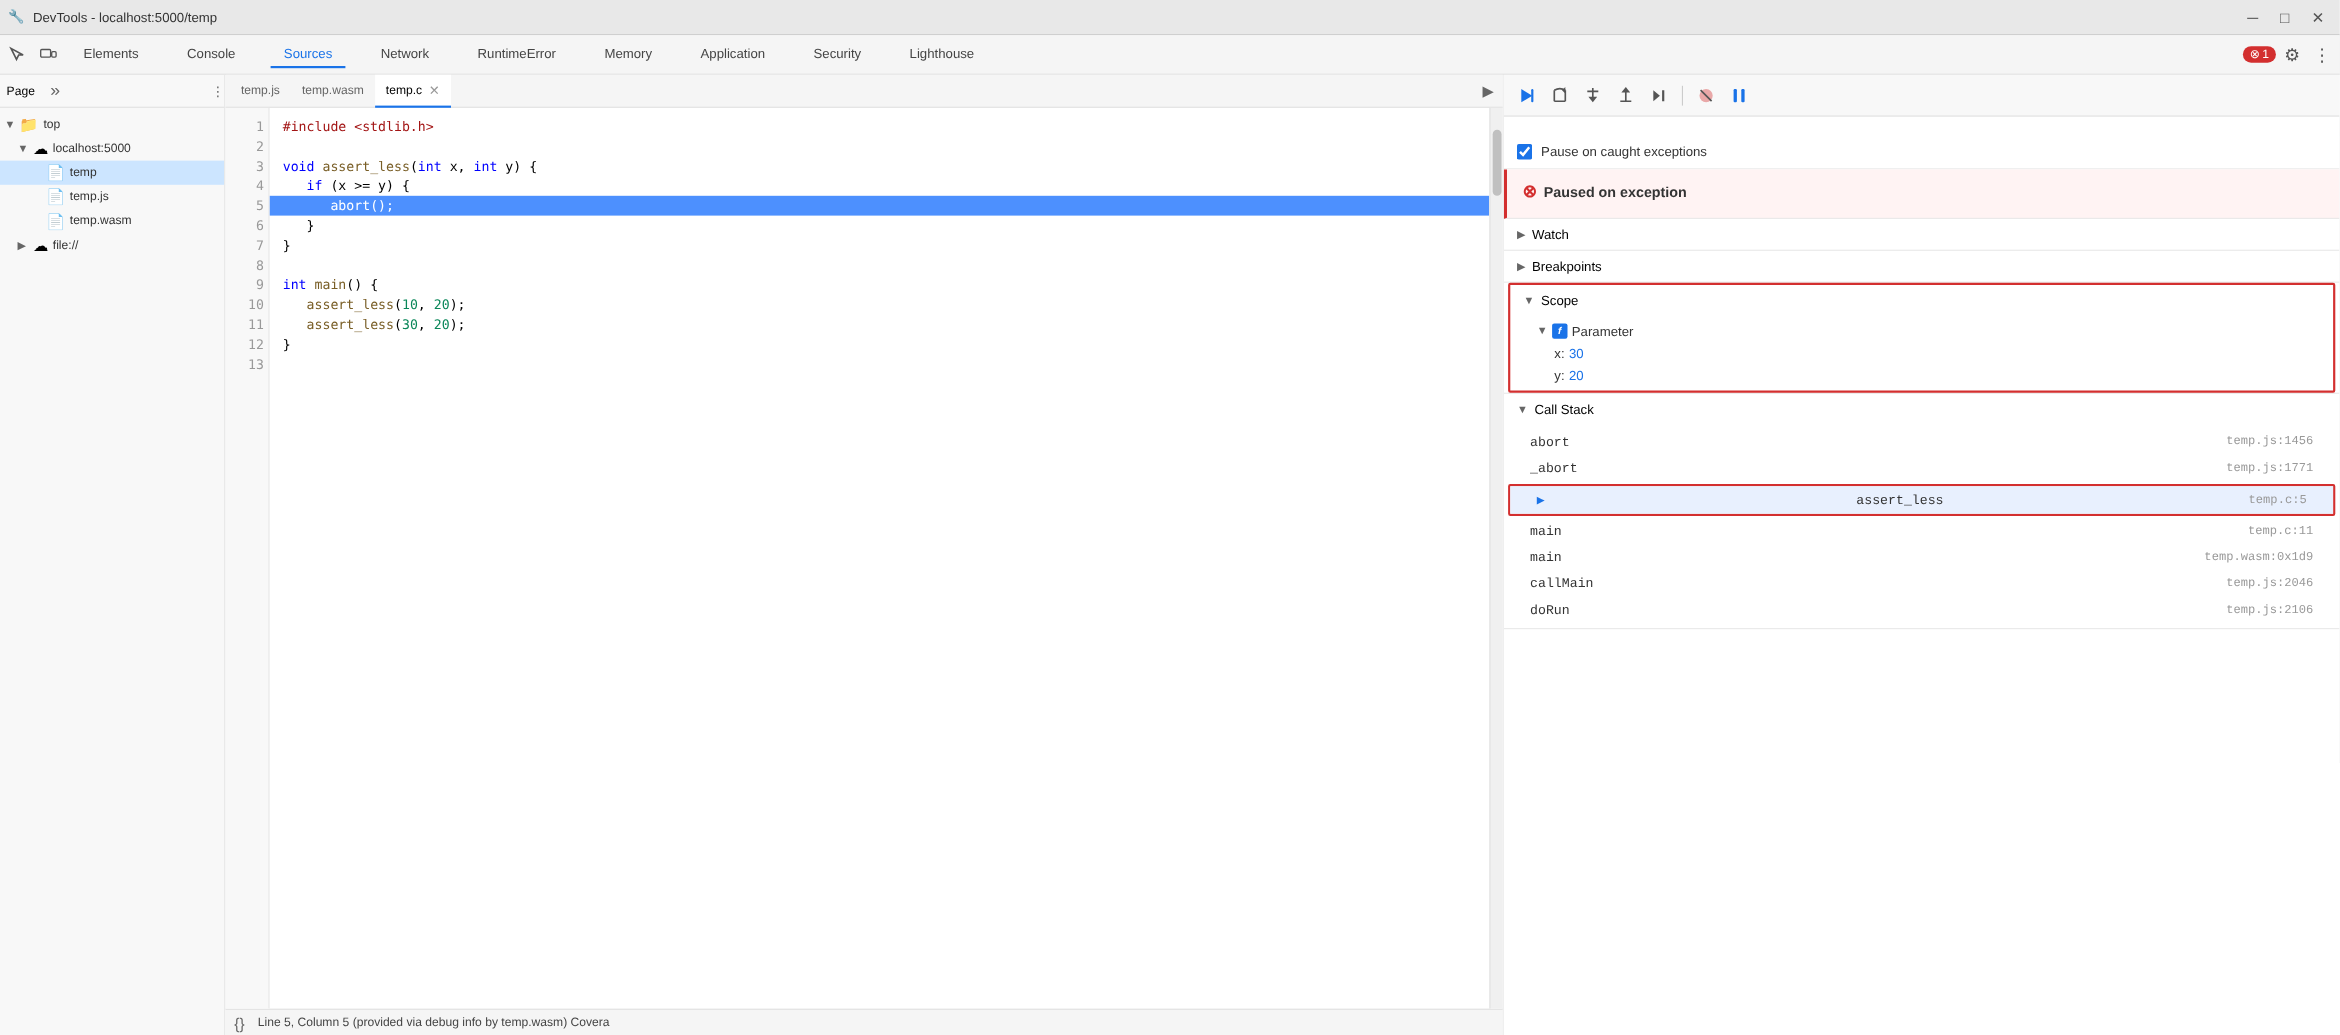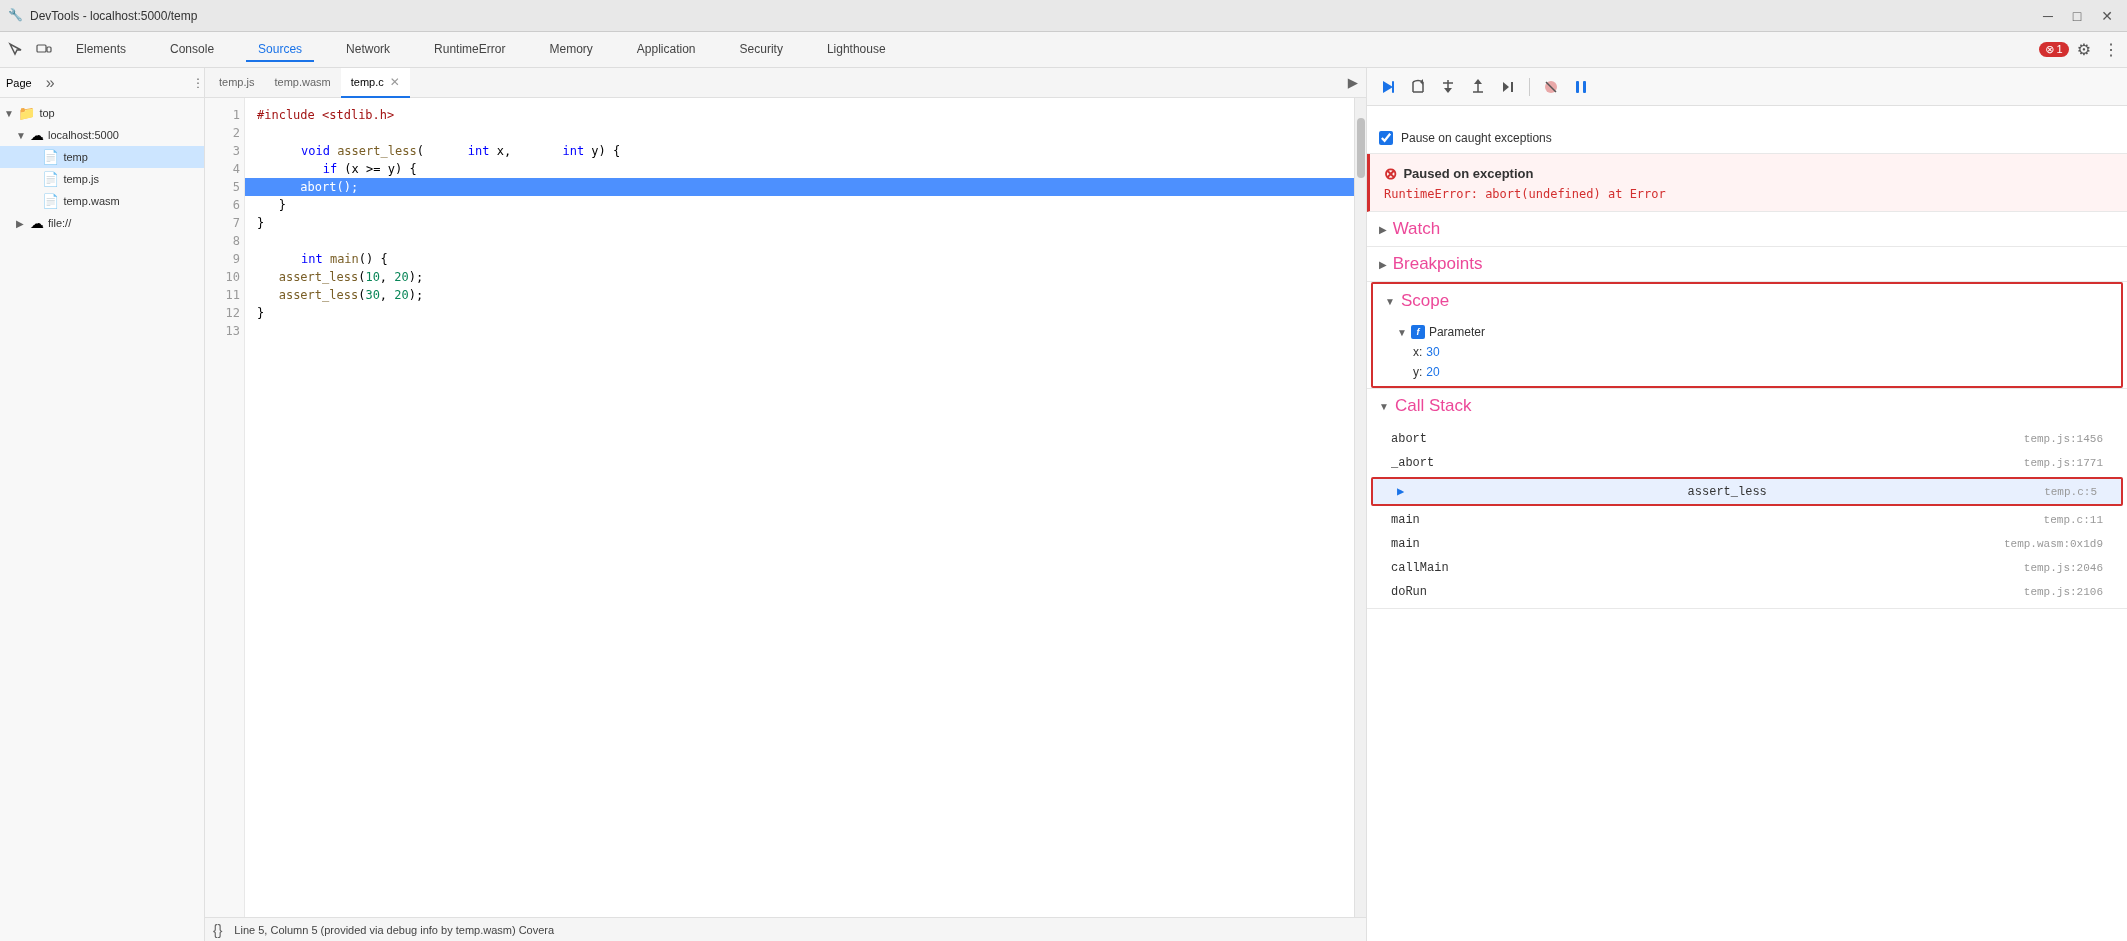--- a/index.html
+++ b/index.html
@@ -88,21 +88,21 @@
       color: #999; font-size: 12px; font-family: 'Consolas', monospace;
       line-height: 18px; user-select: none;
       overflow: hidden;
     }
     .code-content {
       flex: 1; overflow: auto; padding: 8px 0;
       font-family: 'Consolas', monospace; font-size: 12px; line-height: 18px;
     }
     .code-line { padding: 0 12px; white-space: pre; min-height: 18px; }
     .code-line.highlighted { background: #4d90fe; color: white; }
-    .kw { color: #0000ff; margin-left: 44px; }
+    .kw { color: #0000ff; }
     .fn { color: #795e26; }
     .num { color: #098658; }
     .inc { color: #a31515; }
 
     .code-scrollbar-v {
       width: 12px; background: #f0f0f0; border-left: 1px solid #e0e0e0;
       display: flex; flex-direction: column; align-items: center;
     }
 
     .code-footer {
@@ -149,21 +149,21 @@
     .error-icon { color: #d32f2f; font-size: 16px; }
 
     
     .debug-section { border-bottom: 1px solid #e8e8e8; }
     .debug-section-header {
       display: flex; align-items: center; padding: 7px 12px;
       cursor: pointer; font-size: 12px; color: #333; font-weight: 500;
       user-select: none;
     }
     .section-arrow { margin-right: 6px; font-size: 10px; color: #666; }
-    .section-title { font-size: 17px; color: #ec4899; }
+    .section-title { font-size: 12px; color: #000000; }
 
     
     .scope-content { padding: 4px 0; }
     .scope-item { display: flex; align-items: center; padding: 3px 24px; font-size: 12px; }
     .scope-arrow { font-size: 10px; color: #666; margin-right: 4px; }
     .scope-key { color: #333; }
     .scope-val { color: #1a73e8; margin-left: 4px; }
     .scope-icon { width: 14px; height: 14px; background: #1a73e8; color: white; font-size: 9px; display: inline-flex; align-items: center; justify-content: center; border-radius: 2px; margin-right: 4px; font-style: italic; font-weight: bold; }
 
     
@@ -392,21 +392,20 @@
       <div class="pause-exceptions">
         <input type="checkbox" class="checkbox-blue" checked="" style="">
         <span class="pause-label">Pause on caught exceptions</span>
       </div>
 
       <div class="exception-banner">
         <div class="exception-title">
           <span class="error-icon">⊗</span>
           <span>Paused on exception</span>
         </div>
-        <div class="exception-error">RuntimeError: abort(undefined) at Error</div>
       </div>
 
       <div class="debug-section">
         <div class="debug-section-header">
           <span class="section-arrow">▶</span>
           <span class="section-title">Watch</span>
         </div>
       </div>
 
       <div class="debug-section">

